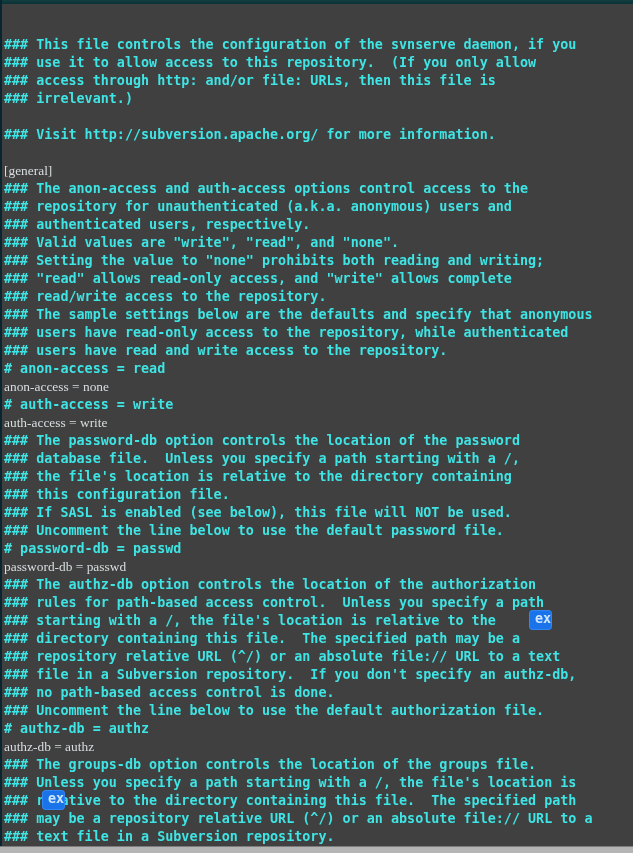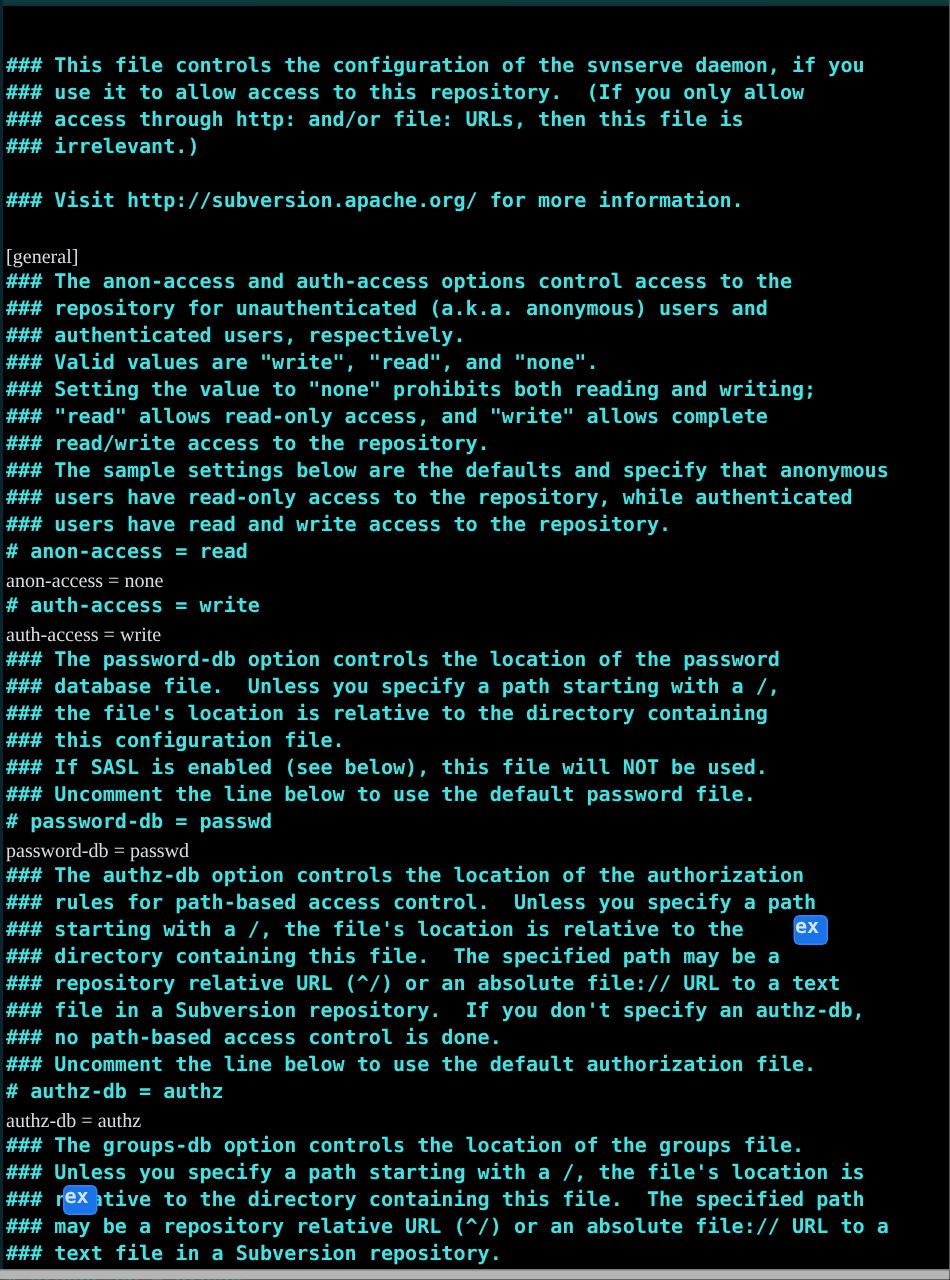--- a/index.html
+++ b/index.html
@@ -5,21 +5,21 @@
 <style>
   html, body {
     margin: 0;
     padding: 0;
     background: #9f9f9f;
   }
   #terminal {
     position: relative;
     width: 633px;
     height: 853px;
-    background: #000000;
+    background: #404040;
     overflow: hidden;
     box-sizing: border-box;
   }
   
   #top-frame {
     position: absolute;
     top: 0; left: 0; right: 0;
     height: 4px;
     background: linear-gradient(to bottom, #143b42 0%, #0d3a38 50%, #0b2f3a 100%);
     pointer-events: none;
@@ -74,21 +74,21 @@
     z-index: 3;
     mix-blend-mode: normal;
     pointer-events: none;
   }
   .hl .hltext {
     color: #cfe6ff;
     font-family: "DejaVu Sans Mono", "Liberation Mono", monospace;
     font-size: 13.4px;
     line-height: 16px;
     display: block;
-    text-align: left;
+    text-align: right;
     font-weight: bold;
   }
 </style>
 </head>
 <body>
 
 <div id="terminal">
 
   <div id="top-frame"></div>
   <div id="left-frame"></div>

